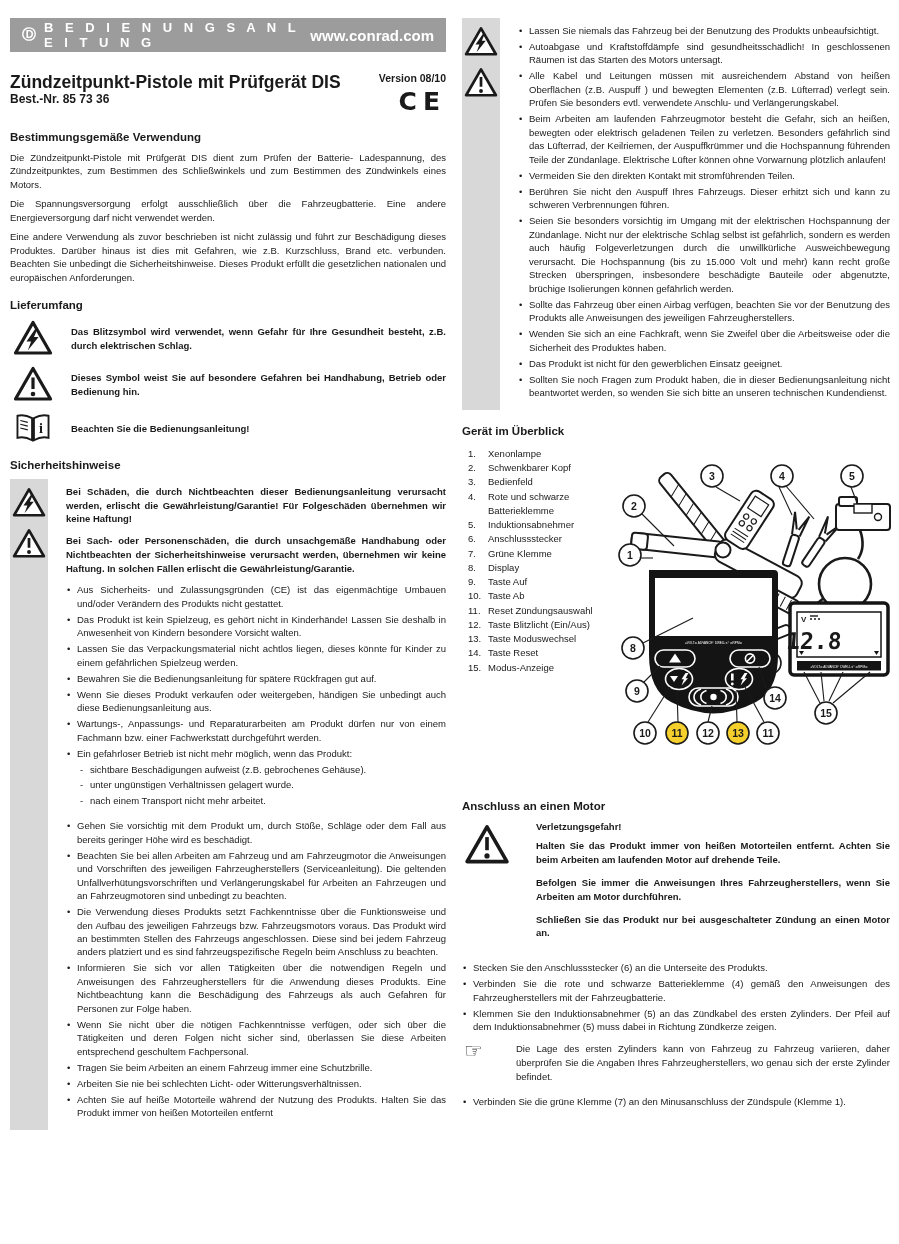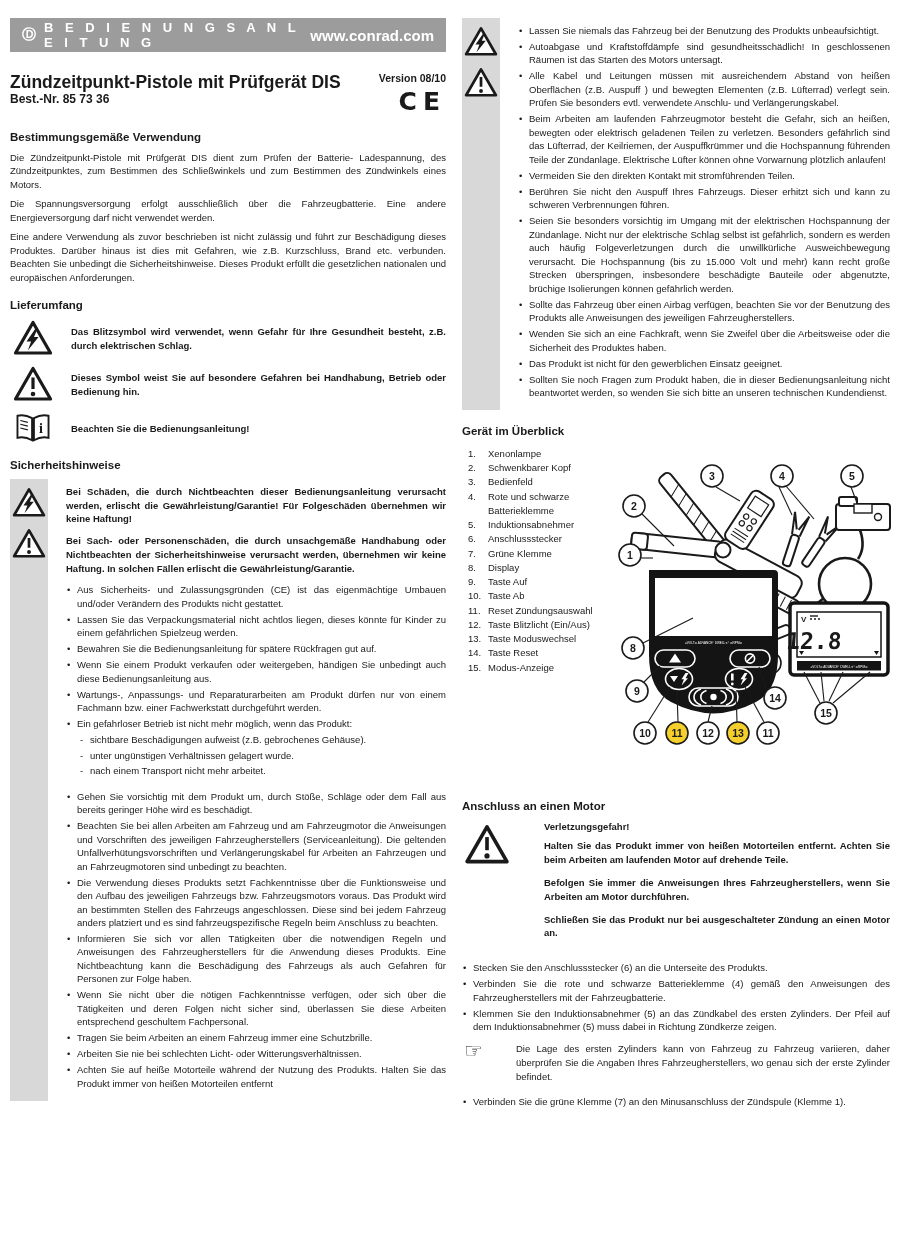--- a/index.html
+++ b/index.html
@@ -59,21 +59,21 @@
     display:flex;flex-direction:column;gap:10px;align-items:center;}
   .safety p.bold-intro{font-weight:bold;font-size:9.5px;line-height:1.45;text-align:justify;margin:0 0 8px;}
 
   .device-grid{position:relative;height:340px;margin-top:2px;}
   ol.device-list{list-style:none;margin:0;padding:2px 0 0 6px;width:150px;}
   ol.device-list li{display:flex;font-size:9.5px;line-height:1.5;}
   ol.device-list .num{flex:0 0 20px;}
   ol.device-list .num::after{content:".";}
   .illustration{position:absolute;left:136px;top:0;}
 
-  .conn-warning{display:flex;gap:32px;margin:0 0 12px;}
+  .conn-warning{display:flex;gap:24px;margin:0 0 12px;}
   .conn-warning .sym{flex:0 0 50px;display:flex;justify-content:center;padding-top:4px;}
   .conn-warning .txt p{font-weight:bold;font-size:9.5px;line-height:1.45;text-align:justify;margin:0 0 9px;}
   .conn-warning .txt p.wtitle{margin-bottom:6px;}
 
   .note-row{display:flex;gap:12px;margin:9px 0 11px;padding-left:2px;}
   .note-row .hand{font-size:21px;line-height:0.9;flex:0 0 32px;font-family:"DejaVu Sans",sans-serif;}
   .note-row .txt{font-size:9.5px;line-height:1.45;text-align:justify;padding-left:8px;}
 
   
   svg.art .ln{stroke:var(--ink);fill:none;}
@@ -165,23 +165,24 @@
       <svg width="34" height="31" viewBox="0 0 40 36">
           <path d="M20 2.5 L37.5 33 H2.5 Z" fill="#fff" stroke="#1a1a1a" stroke-width="3.2" stroke-linejoin="round"></path>
           <rect x="18.4" y="11.5" width="3.2" height="11.5" fill="#1a1a1a"></rect>
           <circle cx="20" cy="28" r="2.3" fill="#1a1a1a"></circle>
         </svg>
     </div>
     <p class="bold-intro">Bei Schäden, die durch Nichtbeachten dieser Bedienungsanleitung verursacht werden, erlischt die Gewährleistung/Garantie! Für Folgeschäden übernehmen wir keine Haftung!</p>
     <p class="bold-intro">Bei Sach- oder Personenschäden, die durch unsachgemäße Handhabung oder Nichtbeachten der Sicherheitshinweise verursacht werden, übernehmen wir keine Haftung. In solchen Fällen erlischt die Gewährleistung/Garantie.</p>
     <ul class="bullets">
       <li>Aus Sicherheits- und Zulassungsgründen (CE) ist das eigenmächtige Umbauen und/oder Verändern des Produkts nicht gestattet.</li>
+      <li>Das Produkt ist kein Spielzeug, es gehört nicht in Kinderhände! Lassen Sie deshalb in Anwesenheit von Kindern besondere Vorsicht walten.</li>
       <li>Lassen Sie das Verpackungsmaterial nicht achtlos liegen, dieses könnte für Kinder zu einem gefährlichen Spielzeug werden.</li>
       <li>Bewahren Sie die Bedienungsanleitung für spätere Rückfragen gut auf.</li>
-      <li>Wenn Sie einem Produkt verkaufen oder weitergeben, händigen Sie unbedingt auch diese Bedienungsanleitung aus.</li>
+      <li>Wenn Sie dieses Produkt verkaufen oder weitergeben, händigen Sie unbedingt auch diese Bedienungsanleitung aus.</li>
       <li>Wartungs-, Anpassungs- und Reparaturarbeiten am Produkt dürfen nur von einem Fachmann bzw. einer Fachwerkstatt durchgeführt werden.</li>
       <li>Ein gefahrloser Betrieb ist nicht mehr möglich, wenn das Produkt:</li>
     </ul>
     <ul class="dashes">
       <li>sichtbare Beschädigungen aufweist (z.B. gebrochenes Gehäuse).</li>
       <li>unter ungünstigen Verhältnissen gelagert wurde.</li>
       <li>nach einem Transport nicht mehr arbeitet.</li>
     </ul>
     <ul class="bullets">
       <li>Gehen Sie vorsichtig mit dem Produkt um, durch Stöße, Schläge oder dem Fall aus bereits geringer Höhe wird es beschädigt.</li>

